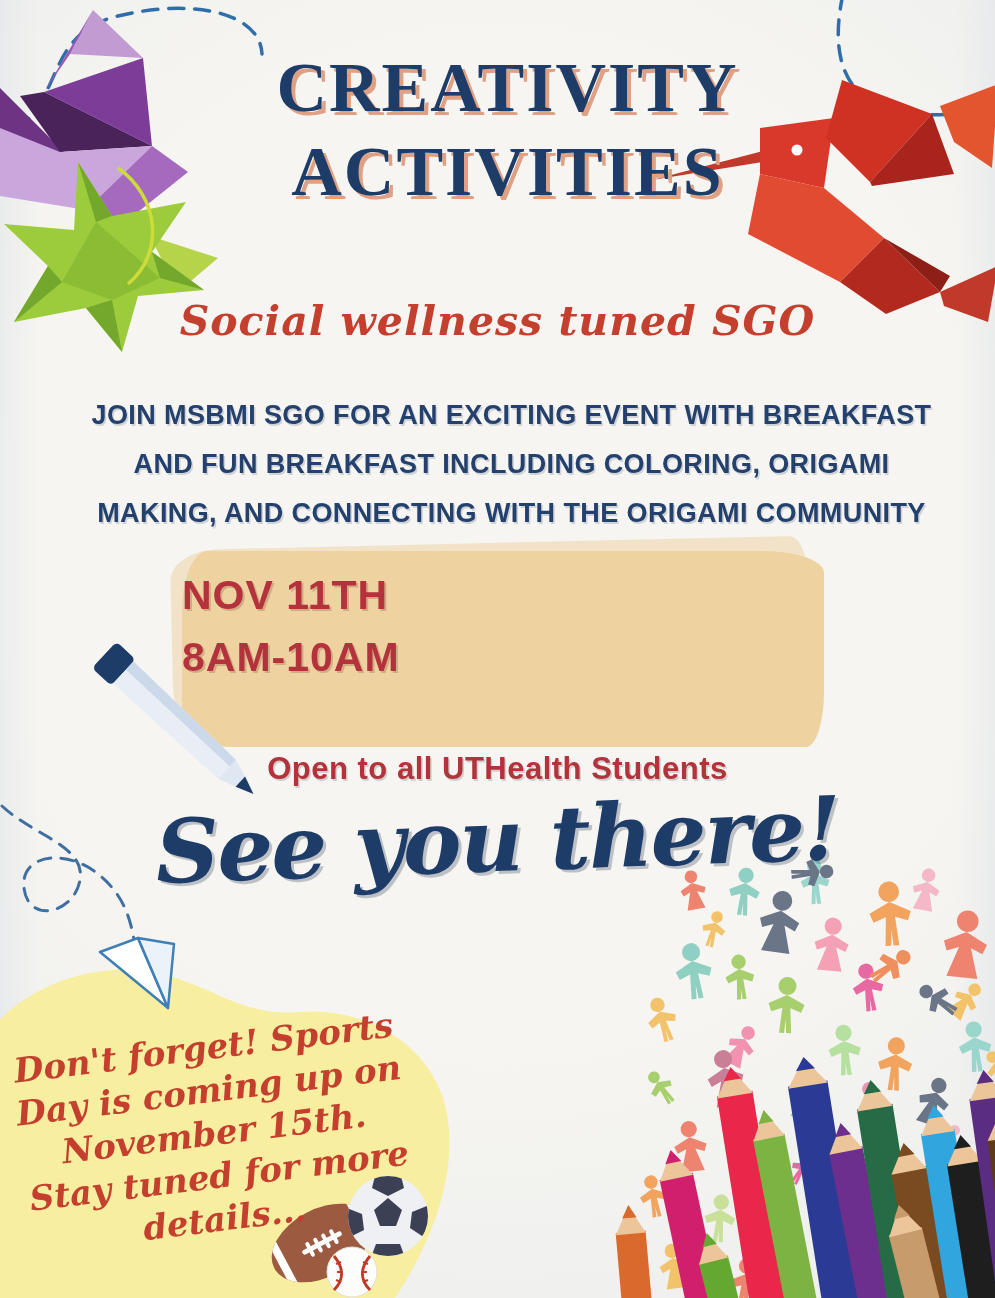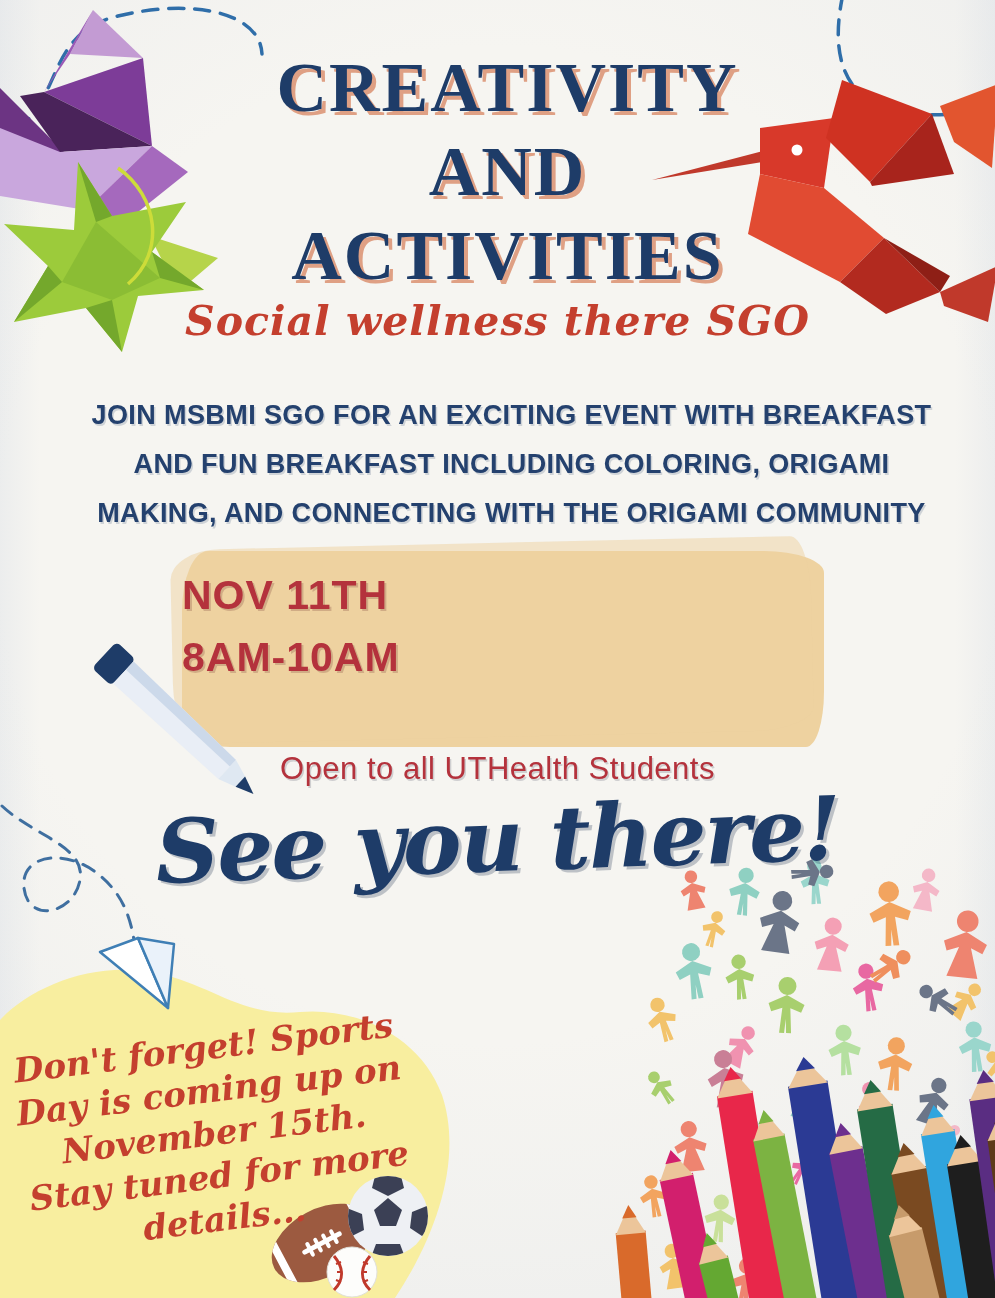--- a/index.html
+++ b/index.html
@@ -43,21 +43,21 @@
     background:var(--highlight_tan);opacity:.5;z-index:0;
     border-radius:50px 20px 60px 30px / 30px 60px 24px 60px;
     transform:rotate(-1.3deg);
   }
   .details{
     position:relative;z-index:1;padding-top:13px;
     font-weight:700;font-size:41px;line-height:62px;color:var(--detail_red);
     letter-spacing:1px;text-shadow:2px 2px 0 rgba(120,60,50,.25);
   }
   .audience{
-    top:751px;font-weight:400;font-size:31px;color:var(--detail_red);
+    top:751px;font-weight:700;font-size:31px;color:var(--detail_red);
     letter-spacing:.5px;text-shadow:1.5px 1.5px 0 rgba(150,150,160,.4);
   }
   .closing{
     top:788px;font-family:"DejaVu Serif",serif;font-style:italic;font-weight:700;
     font-size:88px;color:var(--navy);transform:rotate(-2deg);letter-spacing:-2px;
     text-shadow:3px 3px 0 rgba(20,40,70,.25);
   }
   .reminder{
     position:absolute;left:8px;top:1026px;width:412px;z-index:4;text-align:center;
     font-family:"DejaVu Serif",serif;font-style:italic;font-weight:700;
@@ -276,25 +276,24 @@
       </g>
       <g transform="translate(215,430) rotate(0) scale(0.8)" fill="#f2a45f">
         <circle cx="20" cy="9" r="9"></circle>
         <path d="M20,18 L2,27 L5,35 L16,31 L14,56 L19,56 L20,42 L21,56 L26,56 L24,31 L35,35 L38,27 Z"></path>
       </g>
     </g>
 </svg>
 
 <div class="txt title">
   <div>CREATIVITY</div>
-  <div>AND</div>
   <div>ACTIVITIES</div>
 </div>
 
-<div class="txt subtitle">Social wellness there SGO</div>
+<div class="txt subtitle">Social wellness tuned SGO</div>
 
 <div class="txt desc">
   <div>JOIN MSBMI SGO FOR AN EXCITING EVENT WITH BREAKFAST</div>
   <div>AND FUN BREAKFAST INCLUDING COLORING, ORIGAMI</div>
   <div>MAKING, AND CONNECTING WITH THE ORIGAMI COMMUNITY</div>
 </div>
 
 <div class="highlight">
   <div class="details">
     <div>NOV 11TH</div>

